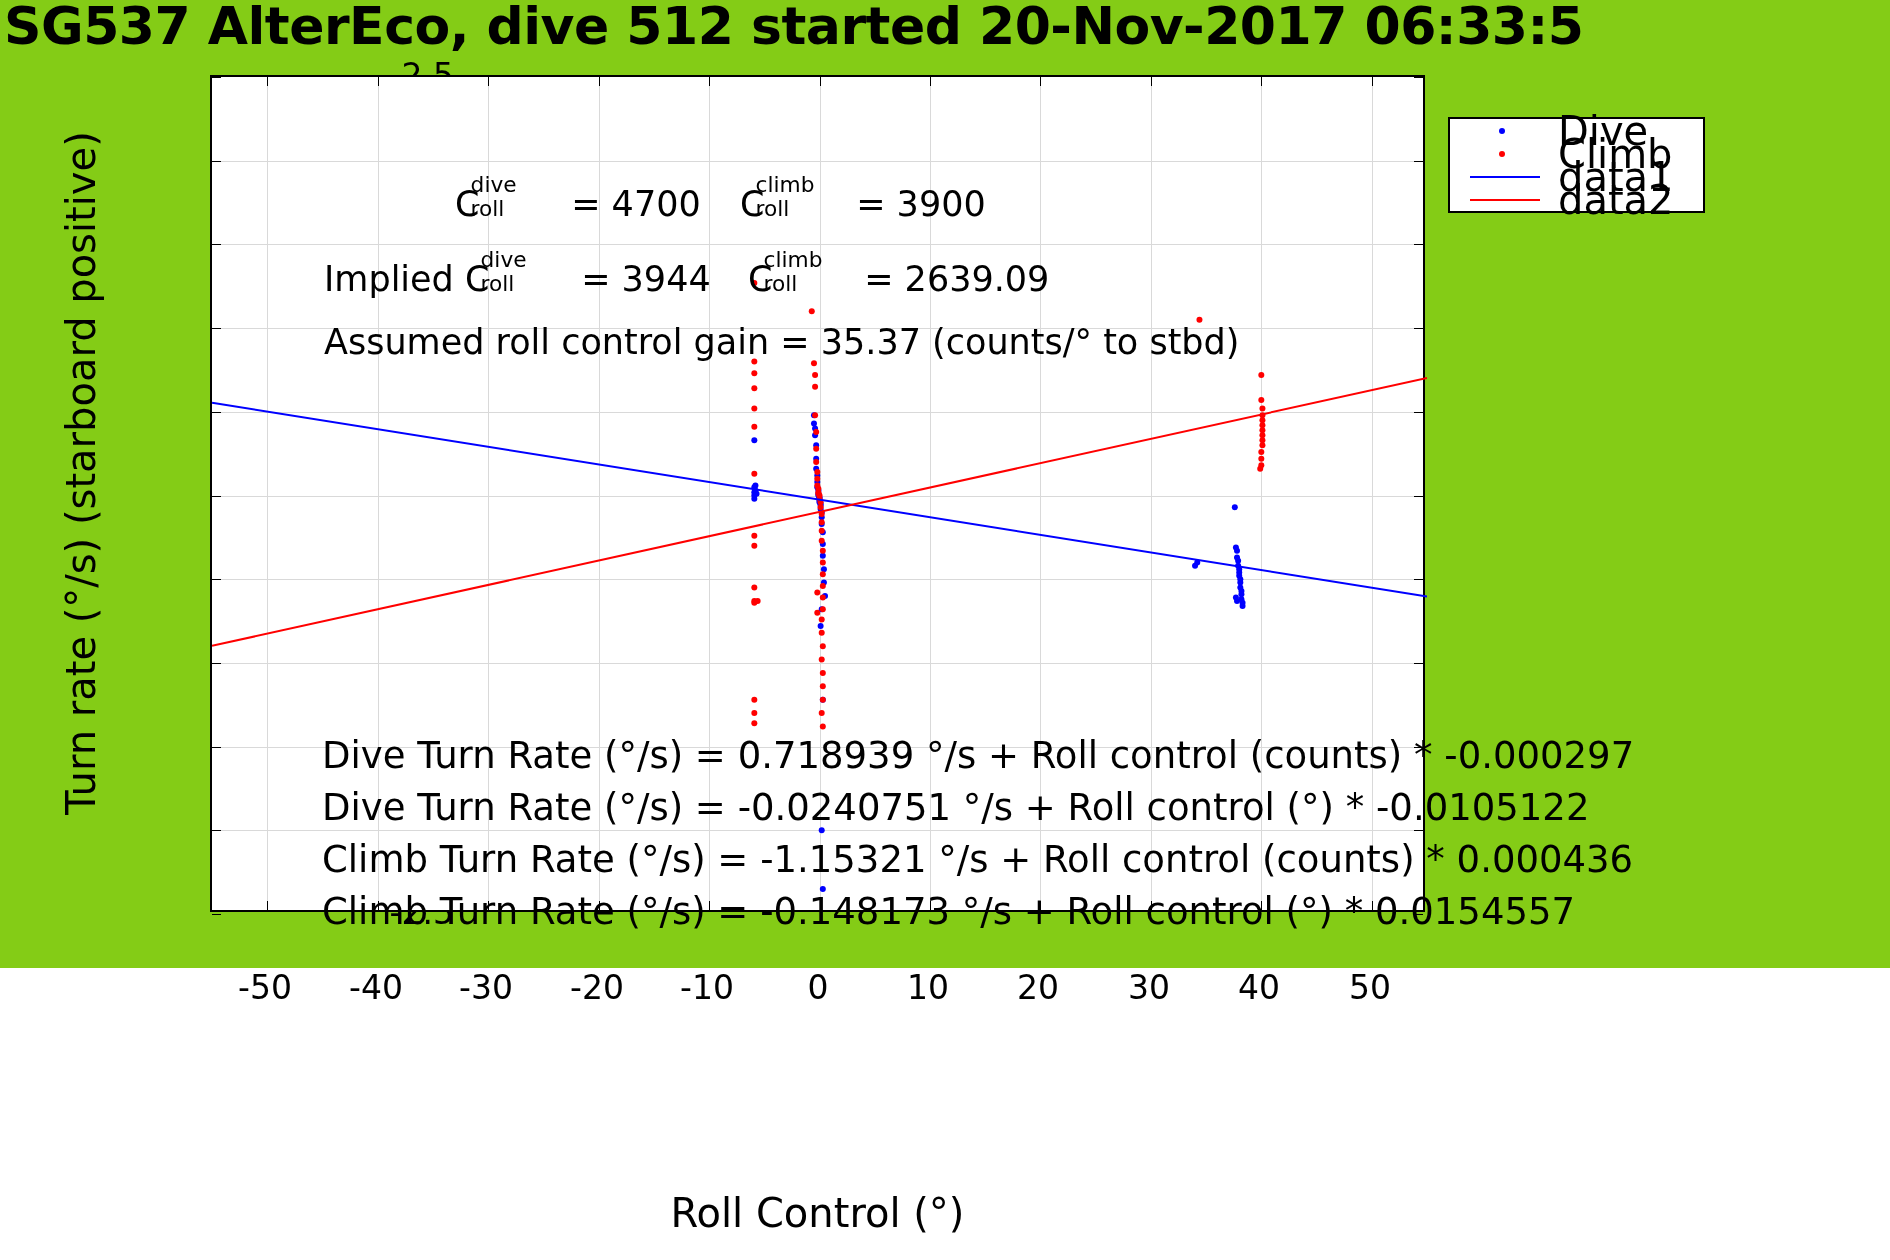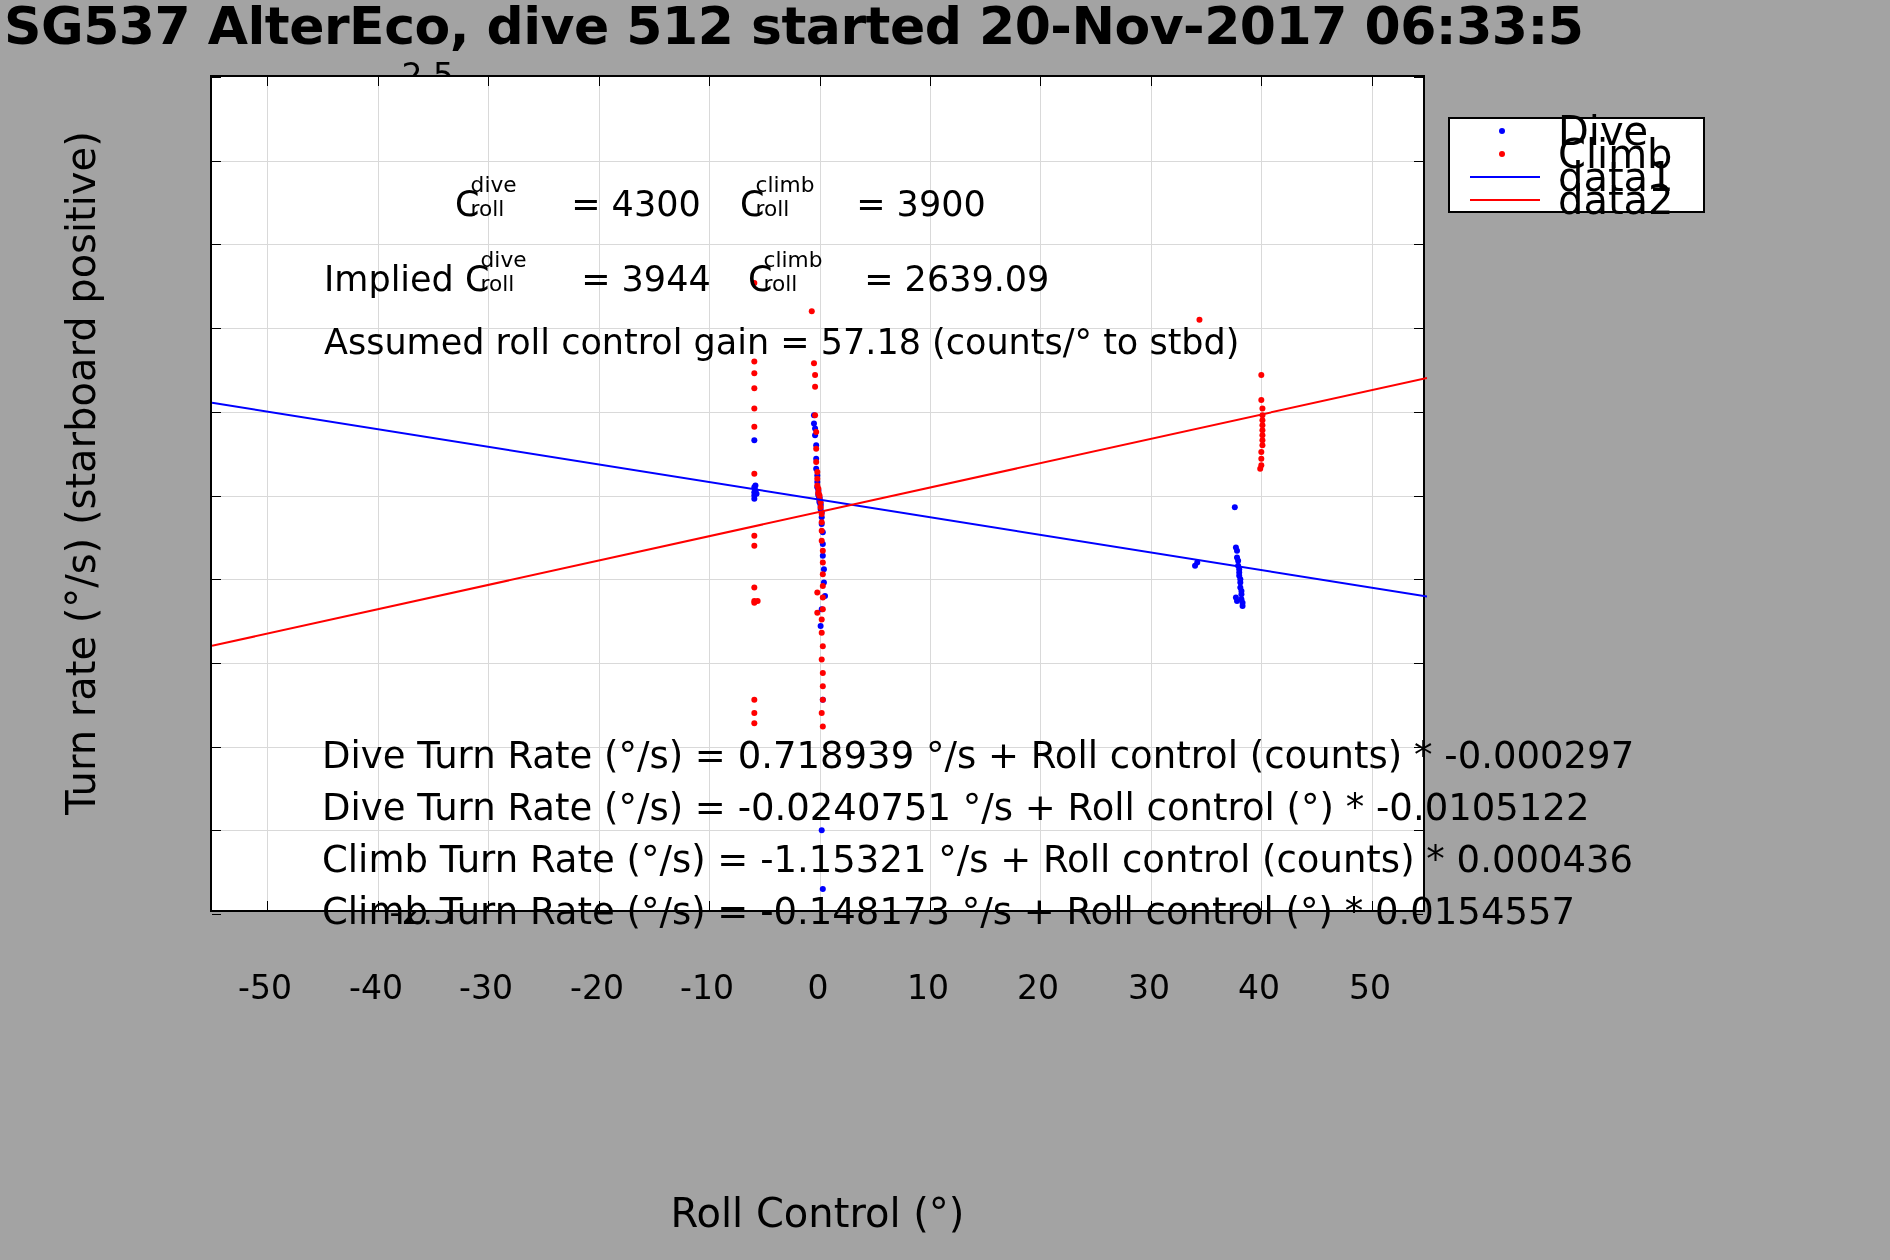--- a/index.html
+++ b/index.html
@@ -1,17 +1,17 @@
 <!DOCTYPE html>
 <html><head>
 <meta charset="utf-8">
 <style>
   html,body{margin:0;padding:0;background:#ffffff;}
   body{width:1890px;height:1260px;font-family:"DejaVu Sans",sans-serif;overflow:hidden;}
-  #root{position:relative;width:1890px;height:1260px;background:#a3a3a3;}
+  #root{position:relative;width:1890px;height:968px;background:#84cc16;}
 
   
   .title{
     position:absolute;left:0;top:-4px;width:1890px;
     font-family:"DejaVu Sans",sans-serif;
     font-weight:bold;font-size:52px;letter-spacing:-0.5px;
     white-space:nowrap;color:#000;overflow:hidden;
     padding-left:4px;box-sizing:border-box;
   }
 
@@ -264,21 +264,21 @@
             <circle cx="1048.2136363636364" cy="391.71599999999995" r="3" fill="#ff0000"></circle>
           </g>
           <line x1="0" y1="325.7604" x2="1215" y2="519.4422" stroke="#0000ff" stroke-width="2"></line>
           <line x1="0" y1="568.8252" x2="1215" y2="300.9852000000001" stroke="#ff0000" stroke-width="2"></line>
         </svg>
       </div>
 
     <div class="anno" style="left:243px;top:110px;">
       <span class="cstack"><span>C</span><span class="up" style="left:0.72em">dive</span><span class="dn" style="left:0.72em">roll</span></span>
       <span>=</span>
-      <span>4300</span>
+      <span>4700</span>
     </div>
 
     <div class="anno" style="left:528px;top:110px;">
       <span class="cstack"><span>C</span><span class="up" style="left:0.72em">climb</span><span class="dn" style="left:0.72em">roll</span></span>
       <span>=</span>
       <span>3900</span>
     </div>
 
     <div class="anno" style="left:112px;top:185px;">
       <span>Implied</span>
@@ -286,21 +286,21 @@
       <span>=</span>
       <span>3944</span>
     </div>
 
     <div class="anno" style="left:536px;top:185px;">
       <span class="cstack"><span>C</span><span class="up" style="left:0.72em">climb</span><span class="dn" style="left:0.72em">roll</span></span>
       <span>=</span>
       <span>2639.09</span>
     </div>
 
-    <div class="anno" style="left:112px;top:248px;">Assumed roll control gain = 57.18 (counts/° to stbd)</div>
+    <div class="anno" style="left:112px;top:248px;">Assumed roll control gain = 35.37 (counts/° to stbd)</div>
 
     <div class="eqline" style="left:110px;top:660px;">Dive Turn Rate (°/s) = 0.718939 °/s + Roll control (counts) * -0.000297</div>
     <div class="eqline" style="left:110px;top:712px;">Dive Turn Rate (°/s) = -0.0240751 °/s + Roll control (°) * -0.0105122</div>
     <div class="eqline" style="left:110px;top:764px;">Climb Turn Rate (°/s) = -1.15321 °/s + Roll control (counts) * 0.000436</div>
     <div class="eqline" style="left:110px;top:816px;">Climb Turn Rate (°/s) = -0.148173 °/s + Roll control (°) * 0.0154557</div>
   <div class="tick b" style="left: 55px;"></div>
       <div class="tick t" style="left: 55px;"></div>
       <div class="tick b" style="left: 166px;"></div>
       <div class="tick t" style="left: 166px;"></div>
       <div class="tick b" style="left: 276px;"></div>

